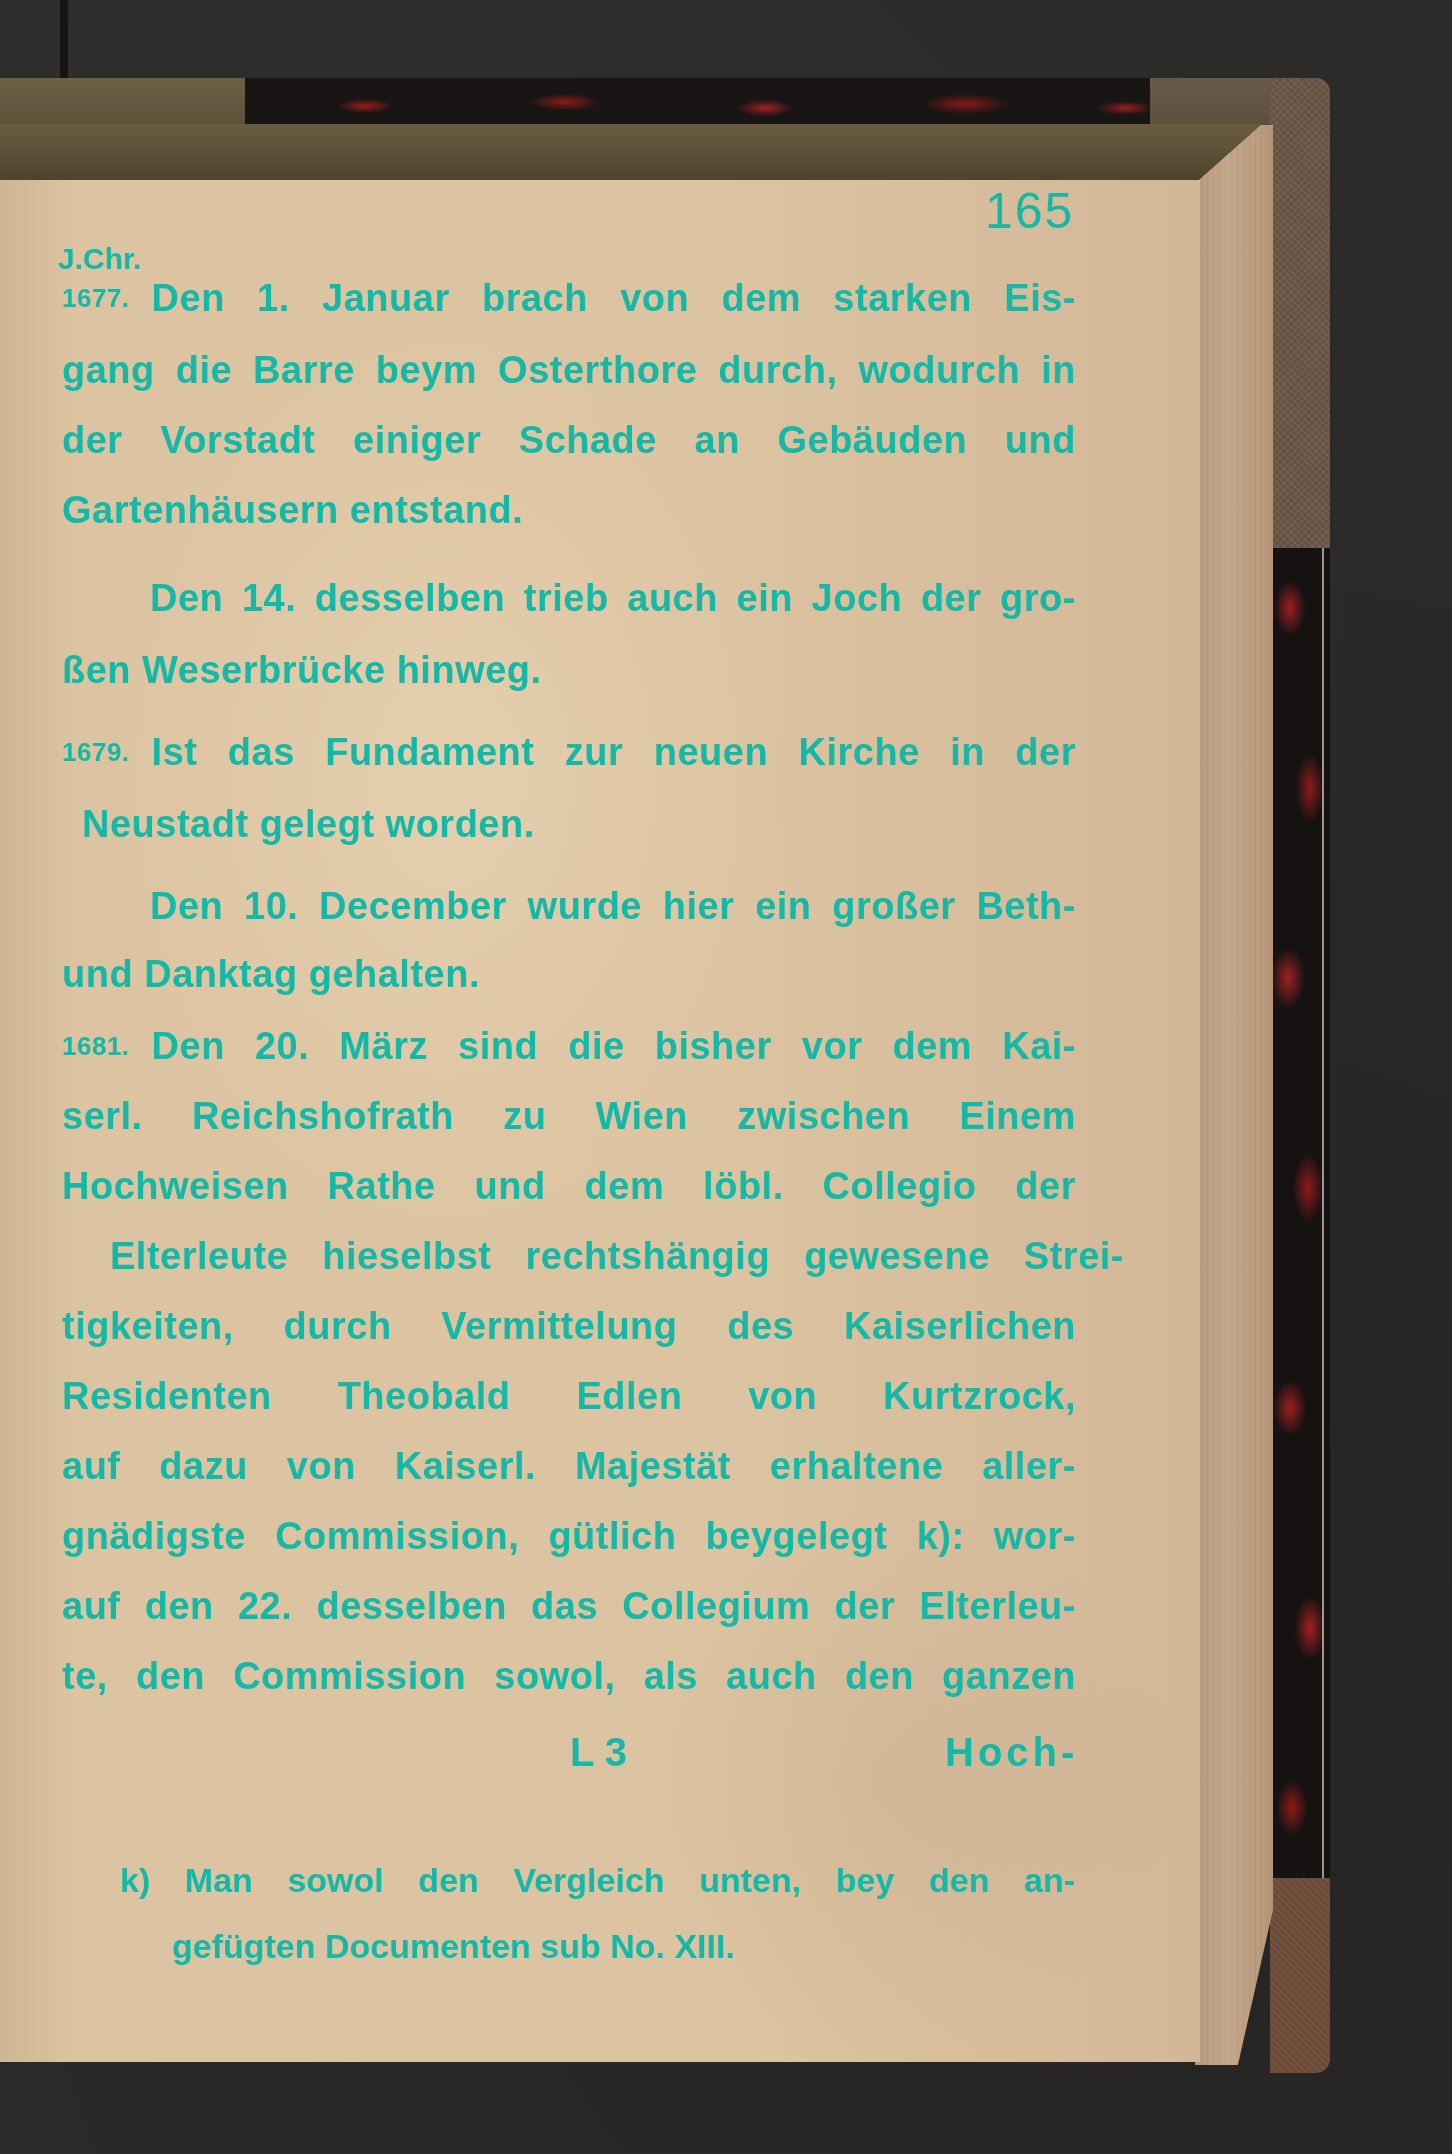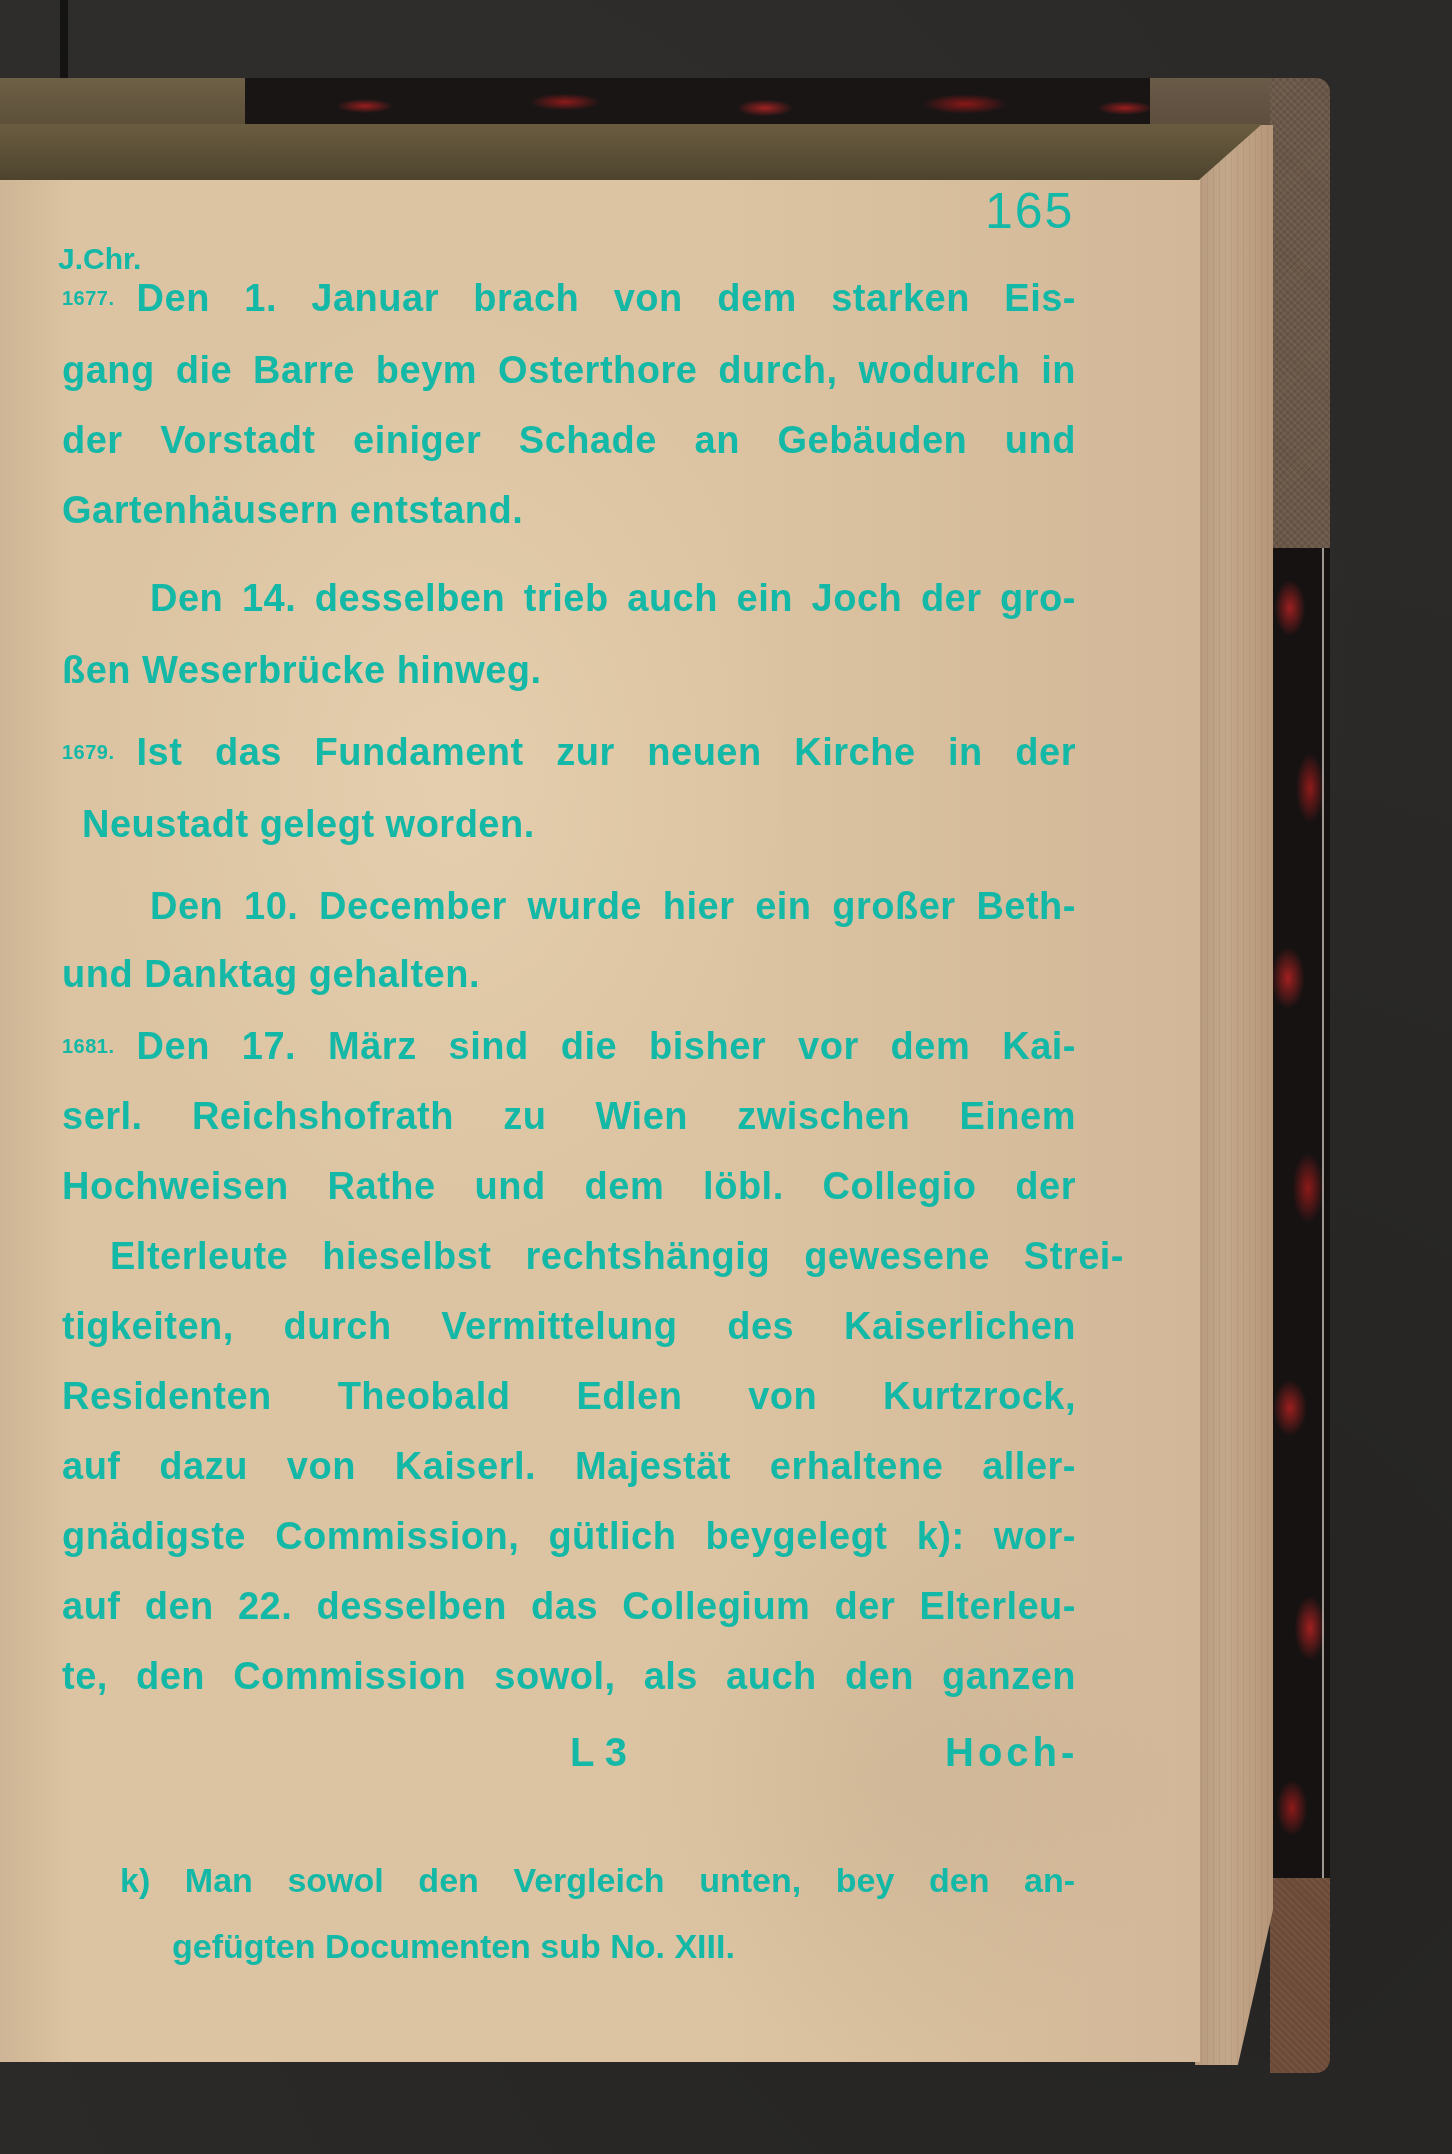--- a/index.html
+++ b/index.html
@@ -100,21 +100,21 @@
       radial-gradient(ellipse 400px 400px at 900px 1600px, rgba(120,100,80,0.08) 0, transparent 70%),
       linear-gradient(90deg, #cdb595 0, #dcc4a2 6%, #dcc3a1 60%, #d2b898 100%);
   }
   .text {
     position:absolute; color:#14b8a6;
     font-family:Liberation Sans, sans-serif;
     font-weight:bold; white-space:nowrap;
   }
   .page-number { left:985px; top:182px; font-size:50px; font-weight:normal; letter-spacing:2px; }
   .margin-year-label { left:58px; top:242px; font-size:30px; }
-  .year { font-size:20px; font-weight:bold; }
+  .year { font-size:26px; font-weight:bold; }
   .line {
     left:62px; width:1014px; font-size:38px; height:60px; line-height:60px;
     display:flex; justify-content:space-between; letter-spacing:0.5px;
   }
   .line.last { justify-content:flex-start; gap:18px; }
   .line.indent { left:150px; width:926px; }
   .line span { display:inline-block; }
   .catch-sig { left:570px; top:1730px; font-size:40px; }
   .catch-word { left:945px; top:1730px; font-size:40px; letter-spacing:4px; }
   .footnote {
@@ -177,21 +177,21 @@
   <span>Neustadt gelegt worden.</span>
 </div>
 <div class="text line indent" style="top:876px;">
   <span style="flex:1;text-align:justify;text-align-last:justify;">Den 10. December wurde hier ein großer Beth-</span>
 </div>
 <div class="text line last" style="top:944px;">
   <span>und Danktag gehalten.</span>
 </div>
 <div class="text line" style="top:1016px;">
   <span class="year">1681.</span>
-  <span style="margin-left:22px;flex:1;text-align:justify;text-align-last:justify;">Den 17. März sind die bisher vor dem Kai-</span>
+  <span style="margin-left:22px;flex:1;text-align:justify;text-align-last:justify;">Den 20. März sind die bisher vor dem Kai-</span>
 </div>
 <div class="text line" style="top:1086px;">
   <span style="flex:1;text-align:justify;text-align-last:justify;">serl. Reichshofrath zu Wien zwischen Einem</span>
 </div>
 <div class="text line" style="top:1156px;">
   <span style="flex:1;text-align:justify;text-align-last:justify;">Hochweisen Rathe und dem löbl. Collegio der</span>
 </div>
 <div class="text line" style="top:1226px;margin-left:48px;">
   <span style="flex:1;text-align:justify;text-align-last:justify;">Elterleute hieselbst rechtshängig gewesene Strei-</span>
 </div>

